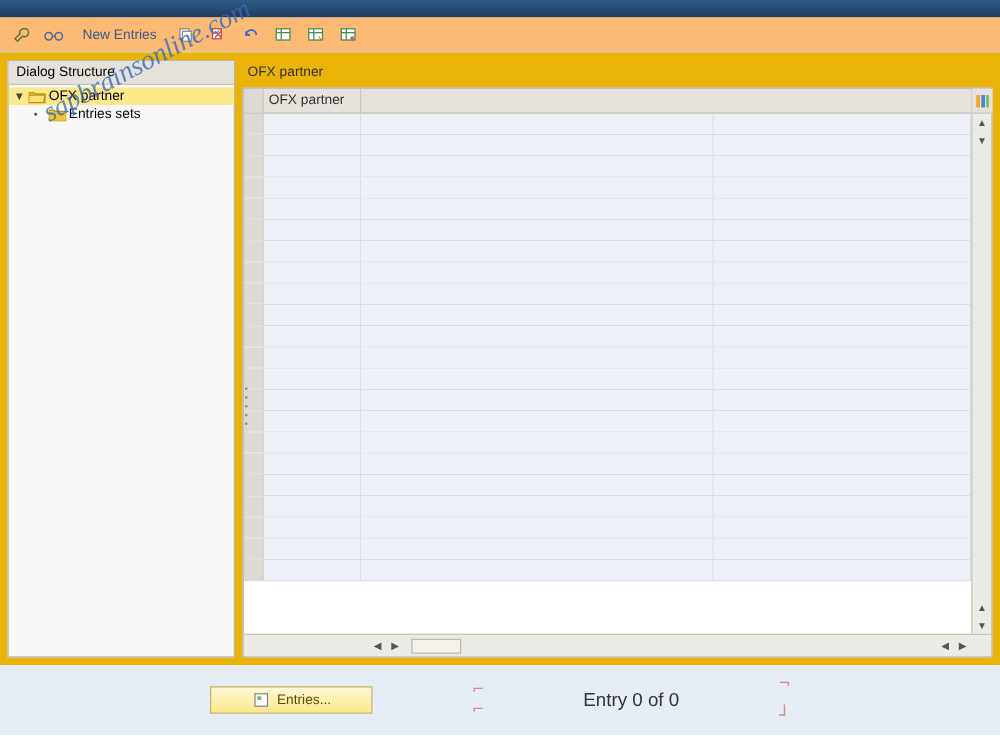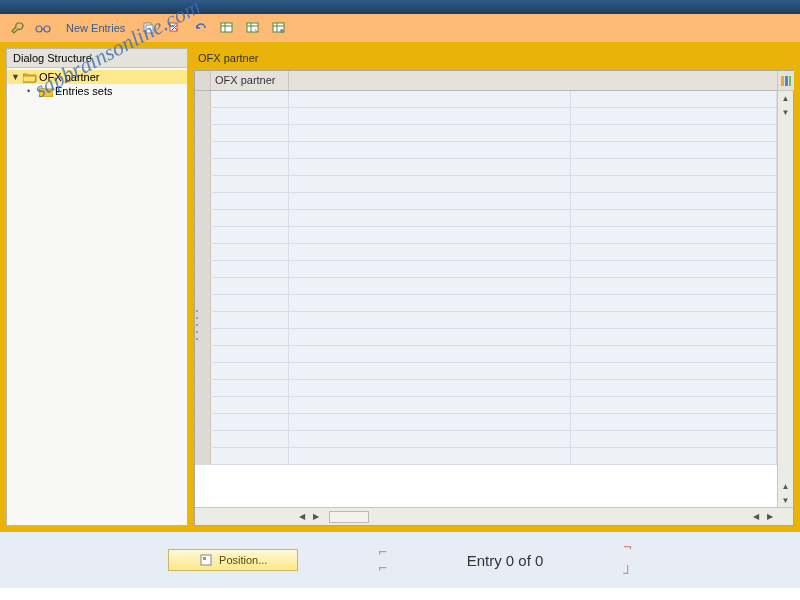--- a/index.html
+++ b/index.html
@@ -314,21 +314,21 @@
     </div>
   </div>
 </div>
 
 <div class="footer">
   <div class="position-btn">
     <svg width="14" height="14" viewBox="0 0 14 14">
         <rect x="2" y="2" width="10" height="10" fill="#fff" stroke="#888"></rect>
         <rect x="4" y="4" width="3" height="3" fill="#6aba6a"></rect>
       </svg>
-    <span>Position...</span>
+    <span>Entries...</span>
   </div>
   <span class="bracket">⌐<br>⌐</span>
   <span class="entry-text">Entry 0 of 0</span>
   <div class="bracket-grp">
     <span class="bracket">¬</span>
       <span class="bracket">┘</span>
   </div>
 </div>
 
 <div class="watermark">sapbrainsonline.com</div>

